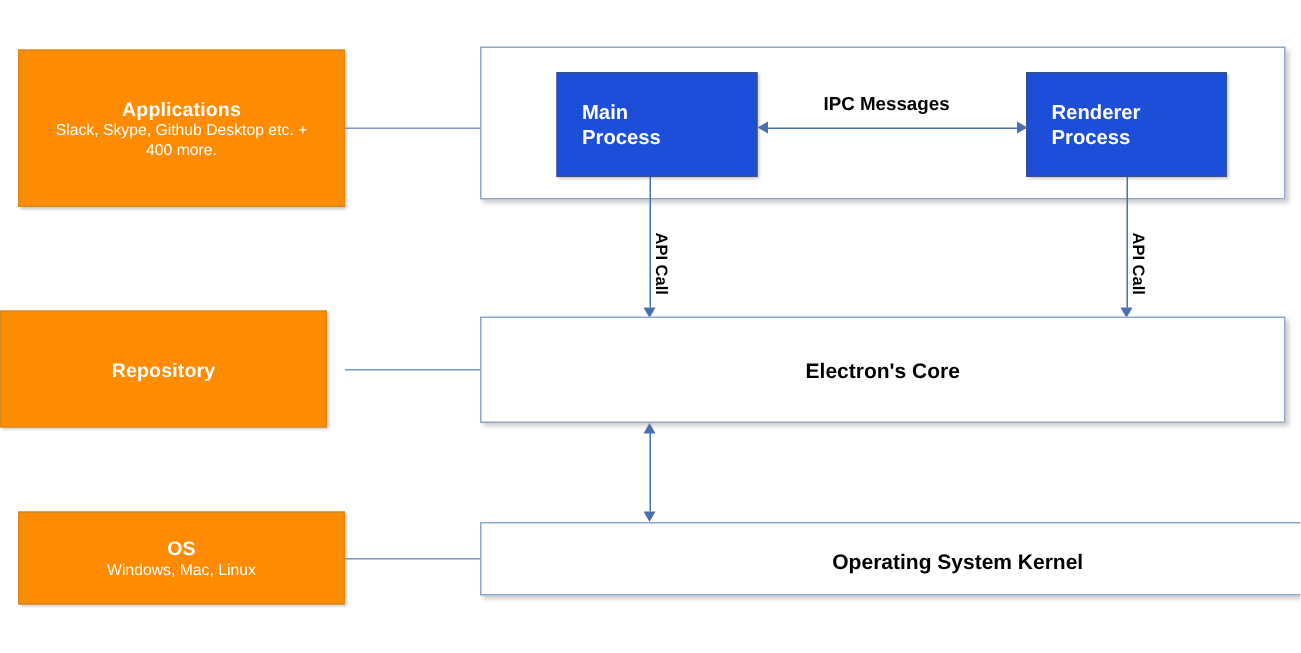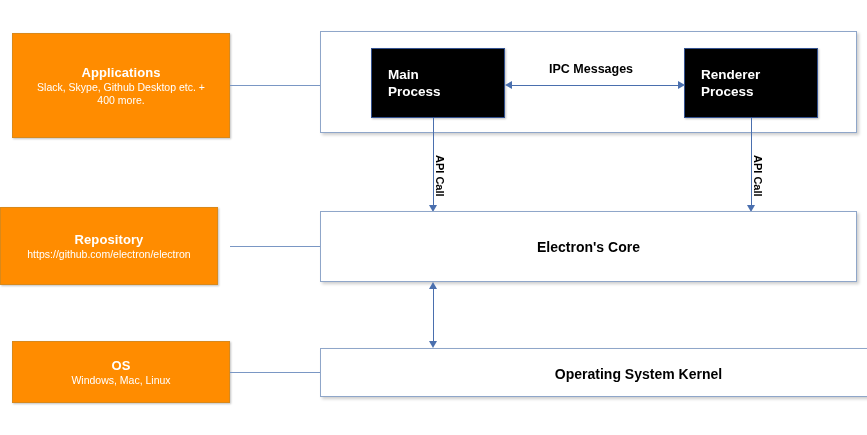--- a/index.html
+++ b/index.html
@@ -48,21 +48,21 @@
     margin-top: 1px;
   }
 
   .container-box {
     background: #ffffff;
     border: 1px solid #8fa6c9;
     box-shadow: 2px 2px 3px rgba(0,0,0,0.20);
   }
 
   .blue-box {
-    background: #000000;
+    background: #1d4ed8;
     border: 1px solid #33518f;
     color: #ffffff;
     display: flex;
     align-items: center;
     box-shadow: 1px 1px 2px rgba(0,0,0,0.25);
   }
   .blue-label {
     font-weight: bold;
     font-size: 13.5px;
     line-height: 17px;
@@ -145,21 +145,20 @@
 
 <div id="canvas">
 
   <div class="box orange-box" style="left:12px; top:33px; width:218px; height:105px;">
     <div class="orange-title">Applications</div>
     <div class="orange-sub">Slack, Skype, Github Desktop etc. + 400 more.</div>
   </div>
 
   <div class="box orange-box" style="left:0; top:207px; width:218px; height:78px;">
     <div class="orange-title">Repository</div>
-    <div class="orange-sub">https://github.com/electron/electron</div>
   </div>
 
   <div class="box orange-box" style="left:12px; top:341px; width:218px; height:62px;">
     <div class="orange-title">OS</div>
     <div class="orange-sub">Windows, Mac, Linux</div>
   </div>
 
   <div class="hline" style="left:230px; top:85px;  width:90px;"></div>
   <div class="hline" style="left:230px; top:246px; width:90px;"></div>
   <div class="hline" style="left:230px; top:372px; width:90px;"></div>

